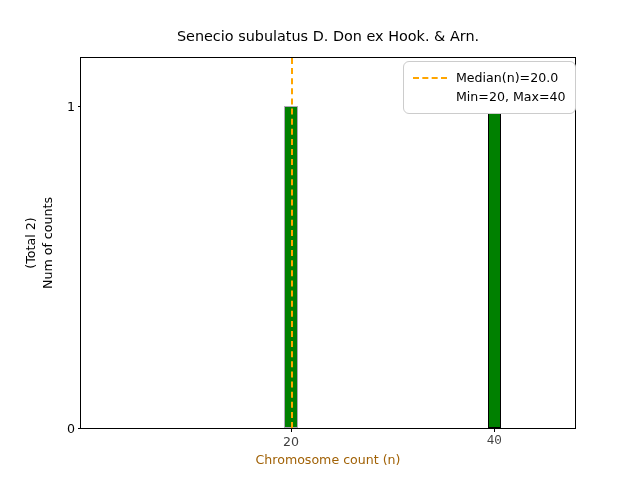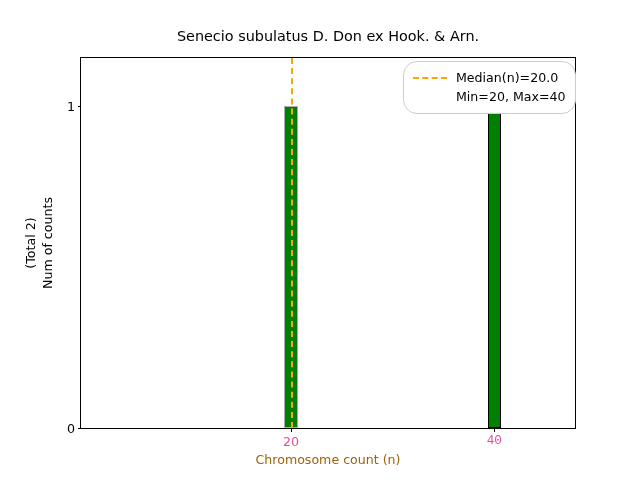--- a/index.html
+++ b/index.html
@@ -92,21 +92,21 @@
     top: 100%;
     width: 0;
     height: 3.5px;
     border-left: 1.1px solid #000000;
   }
   .xtick-label {
     position: absolute;
     top: calc(100% + 6px);
     transform: translateX(-50%);
     font-size: 12.6px;
-    color: #ec4899;
+    color: #404040;
     white-space: nowrap;
   }
 
   
   #xlabel {
     position: absolute;
     left: 80px;
     top: 452px;
     width: 496px;
     text-align: center;
@@ -140,21 +140,21 @@
     line-height: 1.35;
   }
 
   
   #legend {
     position: absolute;
     left: 403px;
     top: 61px;
     border: 1px solid #cccccc;
     background: #ffffff;
-    border-radius: 14px;
+    border-radius: 6px;
     padding: 6px 9px 7px 9px;
     box-sizing: border-box;
     font-size: 12.6px;
     color: #000000;
   }
   .legend-row {
     display: flex;
     align-items: center;
     white-space: nowrap;
     height: 19px;

